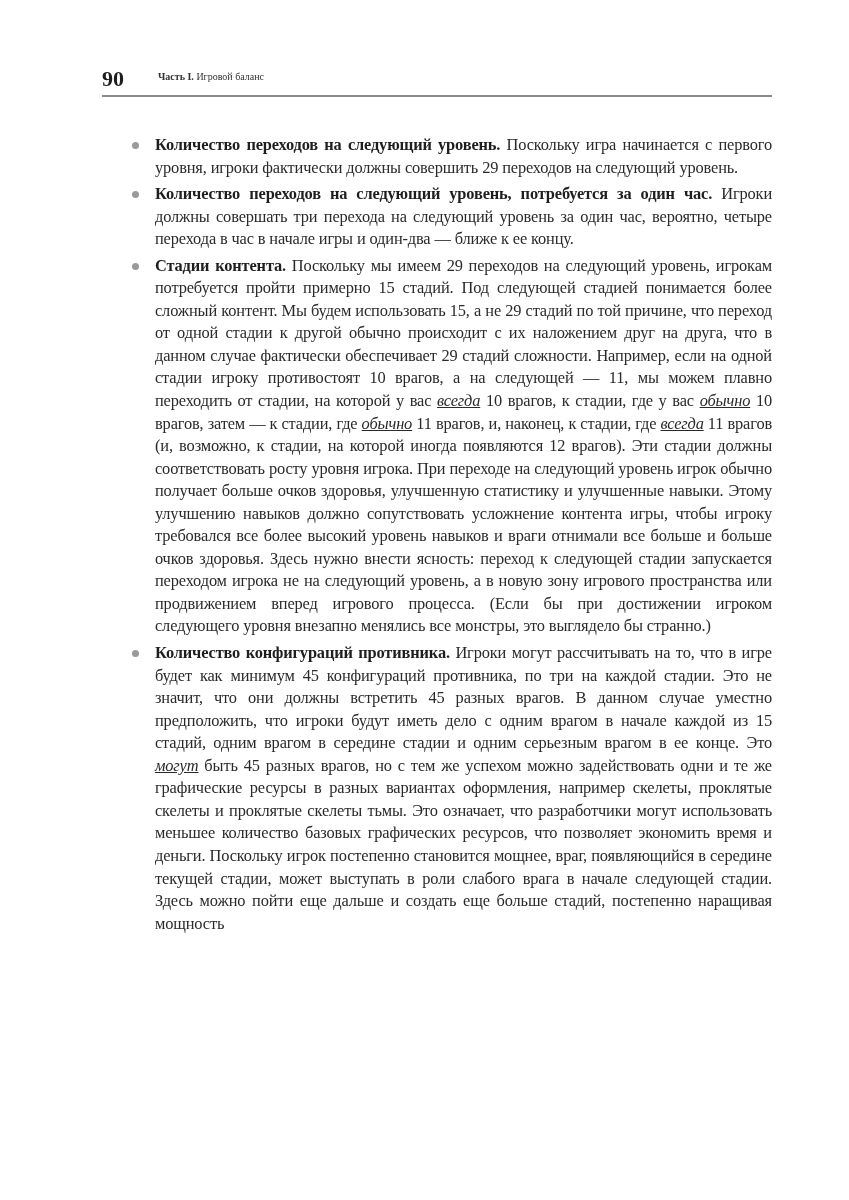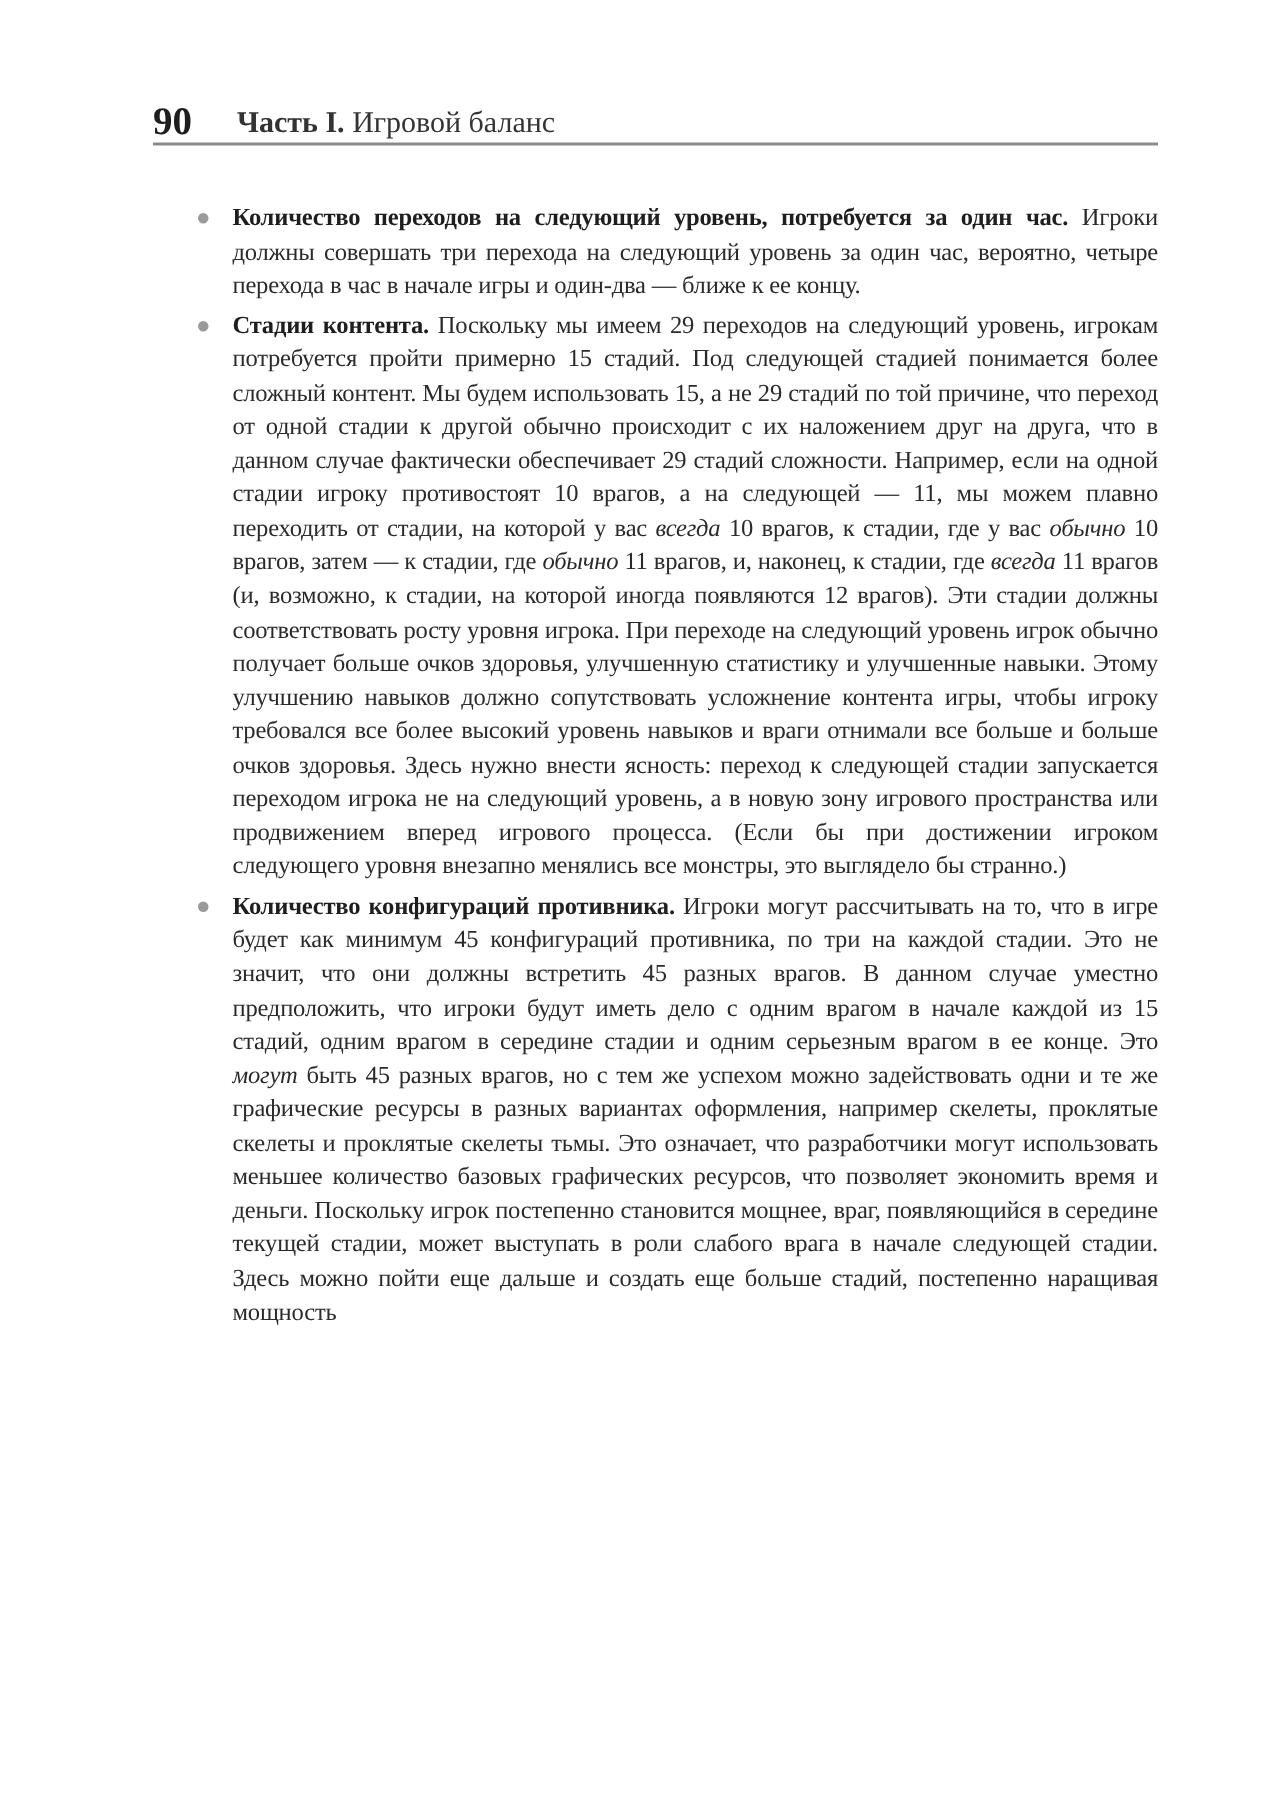--- a/index.html
+++ b/index.html
@@ -1,39 +1,43 @@
 <!DOCTYPE html>
 <html><head>
 <meta charset="utf-8">
 <style>
   html, body { margin: 0; padding: 0; background: #ffffff; }
   body { width: 849px; height: 1200px; position: relative; overflow: hidden;
          font-family: "Liberation Serif", "DejaVu Serif", serif; color: #2a2a2a; }
   .header { position: absolute; left: 102px; top: 66px; width: 670px; height: 30px; }
-  .page-num { position: absolute; left: 0; top: 0; font-size: 26px; font-weight: bold; color: #1e1e1e; }
-  .running-title { position: absolute; left: 56px; top: 5px; font-size: 20px; color: #333; }
+  .page-num { position: absolute; left: 0; top: 0; font-size: 22px; font-weight: bold; color: #1e1e1e; }
+  .running-title { position: absolute; left: 56px; top: 5px; font-size: 10px; color: #333; }
   .running-title b { font-weight: bold; }
   .rule { position: absolute; left: 102px; top: 95px; width: 670px; height: 2px; background: #8a8a8a; }
   .list { position: absolute; left: 155px; top: 134px; width: 617px; margin: 0; padding: 0; list-style: none; }
   .item { position: relative; font-size: 16.4px; line-height: 22.55px; text-align: justify;
           margin: 0 0 4px 0; hyphens: manual; letter-spacing: -0.15px; }
   .bullet { position: absolute; left: -23px; top: 8px; width: 7px; height: 7px; border-radius: 50%; background: #9a9a9a; }
   .term { font-weight: bold; color: #1e1e1e; }
-  .em { font-style: italic; }
+  .em { font-style: italic; text-decoration: underline; }
 </style>
 </head>
 <body>
 
 <div class="header">
   <span class="page-num">90</span>
   <span class="running-title"><b>Часть I.</b> <span>Игровой баланс</span></span>
 </div>
 <div class="rule"></div>
 
 <ul class="list">
+  <li class="item">
+    <span class="bullet"></span>
+    <span class="term">Количество переходов на следующий уровень.</span><span> Поскольку игра начинается с первого уровня, игроки фактически должны совершить 29 переходов на следующий уровень.</span>
+  </li>
   <li class="item">
     <span class="bullet"></span>
     <span class="term">Количество переходов на следующий уровень, потребуется за один час.</span><span> Игроки должны совершать три перехода на следующий уровень за один час, вероятно, четыре перехода в час в начале игры и один-два — ближе к ее концу.</span>
   </li>
   <li class="item">
     <span class="bullet"></span>
     <span class="term">Стадии контента.</span><span> Поскольку мы имеем 29 переходов на следующий уровень, игрокам потребуется пройти примерно 15 стадий. Под следующей стадией понимается более сложный контент. Мы будем использовать 15, а не 29 стадий по той причине, что переход от одной стадии к другой обычно происходит с их наложением друг на друга, что в данном случае фактически обеспечивает 29 стадий сложности. Например, если на одной стадии игроку противостоят 10 врагов, а на следующей — 11, мы можем плавно переходить от стадии, на которой у вас </span><span class="em">всегда</span><span> 10 врагов, к стадии, где у вас </span><span class="em">обычно</span><span> 10 врагов, затем — к стадии, где </span><span class="em">обычно</span><span> 11 врагов, и, наконец, к стадии, где </span><span class="em">всегда</span><span> 11 врагов (и, возможно, к стадии, на которой иногда появляются 12 врагов). Эти стадии должны соответствовать росту уровня игрока. При переходе на следующий уровень игрок обычно получает больше очков здоровья, улучшенную статистику и улучшенные навыки. Этому улучшению навыков должно сопутствовать усложнение контента игры, чтобы игроку требовался все более высокий уровень навыков и враги отнимали все больше и больше очков здоровья. Здесь нужно внести ясность: переход к следующей стадии запускается переходом игрока не на следующий уровень, а в новую зону игрового пространства или продвижением вперед игрового процесса. (Если бы при достижении игроком следующего уровня внезапно менялись все монстры, это выглядело бы странно.)</span>
   </li>
   <li class="item">
     <span class="bullet"></span>

